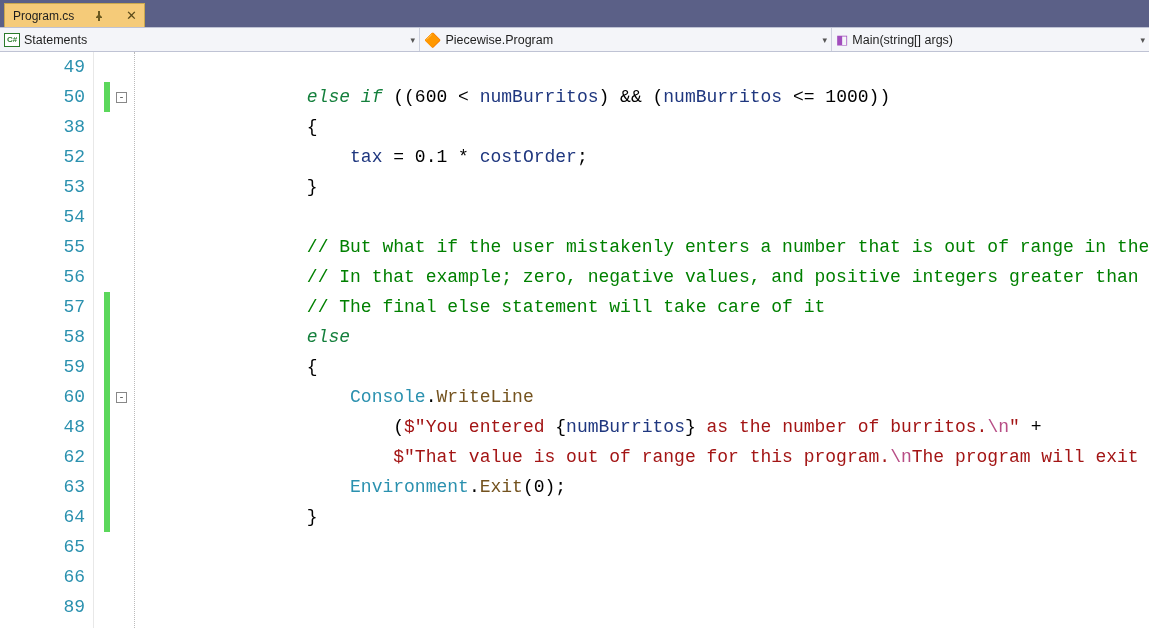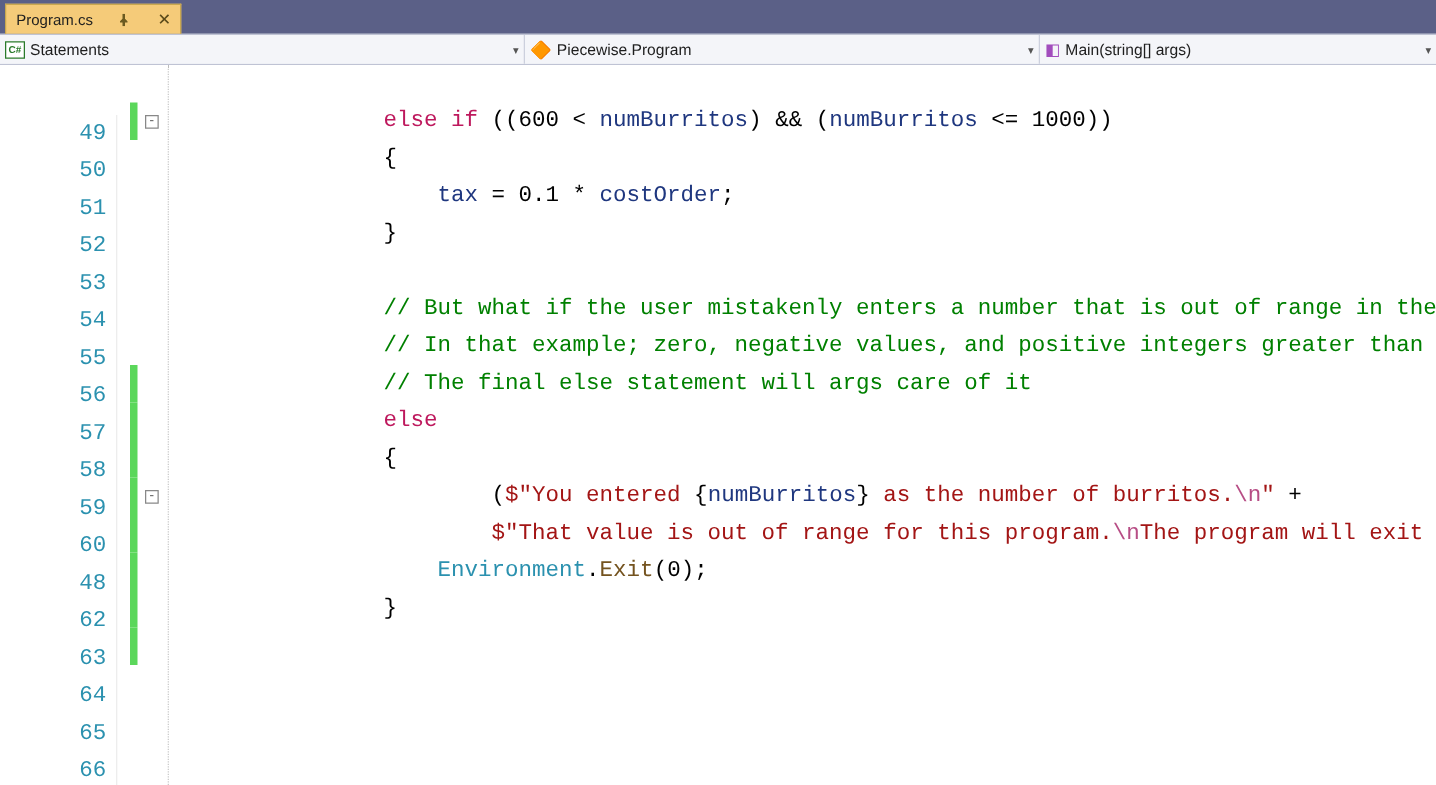--- a/index.html
+++ b/index.html
@@ -87,21 +87,20 @@
     font-size:18px;
   }
   .gutter {
     width:94px;
     background:#fff;
     border-right:1px solid #e8e8e8;
     text-align:right;
     padding-right:8px;
     color:#2b91af;
     position:relative;
-    margin-top:40px;
   }
   .gutter .ln { height:30px; line-height:30px; }
   .margin {
     width:40px;
     background:#fff;
     position:relative;
   }
   .margin .row {
     height:30px;
     position:relative;
@@ -139,21 +138,21 @@
   
   .codearea::before {
     content:"";
     position:absolute;
     left:0; top:0;
     width:1px; height:100%;
     border-left:1px dotted #bbb;
   }
   
   .c-comment { color:#008000; }
-  .c-keyword { color:#be185d; }
+  .c-keyword { color:#15803d;font-style:italic; }
   .c-ident   { color:#1f377f; }
   .c-number  { color:#000000; }
   .c-punct   { color:#000000; }
   .c-type    { color:#2b91af; }
   .c-method  { color:#74531f; }
   .c-string  { color:#a31515; }
   .c-escape  { color:#b74d85; }
   .c-plain   { color:#000000; }
 </style>
 </head>
@@ -186,21 +185,21 @@
     <span class="icon-method">◧</span>
     <span>Main(string[] args)</span>
     <span class="caret">▾</span>
   </div>
 </div>
 
 <div class="editor">
   <div class="gutter" id="gutter">
       <div class="ln">49</div>
       <div class="ln">50</div>
-      <div class="ln">51</div>
+      <div class="ln">38</div>
       <div class="ln">52</div>
       <div class="ln">53</div>
       <div class="ln">54</div>
       <div class="ln">55</div>
       <div class="ln">56</div>
       <div class="ln">57</div>
       <div class="ln">58</div>
       <div class="ln">59</div>
       <div class="ln">60</div>
       <div class="ln">48</div>
@@ -254,22 +253,23 @@
     </div>
   <div class="codearea" id="codearea">
       <div class="codeline"><span>                </span></div>
       <div class="codeline"><span>                </span><span class="c-keyword">else if</span><span class="c-punct"> ((</span><span class="c-number">600</span><span class="c-punct"> &lt; </span><span class="c-ident">numBurritos</span><span class="c-punct">) &amp;&amp; (</span><span class="c-ident">numBurritos</span><span class="c-punct"> &lt;= </span><span class="c-number">1000</span><span class="c-punct">))</span></div>
       <div class="codeline"><span>                </span><span class="c-punct">{</span></div>
       <div class="codeline"><span>                    </span><span class="c-ident">tax</span><span class="c-punct"> = </span><span class="c-number">0.1</span><span class="c-punct"> * </span><span class="c-ident">costOrder</span><span class="c-punct">;</span></div>
       <div class="codeline"><span>                </span><span class="c-punct">}</span></div>
       <div class="codeline"><span></span><span class="c-plain"></span></div>
       <div class="codeline"><span>                </span><span class="c-comment">// But what if the user mistakenly enters a number that is out of range in the Piecewise Function?</span></div>
       <div class="codeline"><span>                </span><span class="c-comment">// In that example; zero, negative values, and positive integers greater than 1000 are out of range</span></div>
-      <div class="codeline"><span>                </span><span class="c-comment">// The final else statement will args care of it</span></div>
+      <div class="codeline"><span>                </span><span class="c-comment">// The final else statement will take care of it</span></div>
       <div class="codeline"><span>                </span><span class="c-keyword">else</span></div>
       <div class="codeline"><span>                </span><span class="c-punct">{</span></div>
+      <div class="codeline"><span>                    </span><span class="c-type">Console</span><span class="c-punct">.</span><span class="c-method">WriteLine</span></div>
       <div class="codeline"><span>                        </span><span class="c-punct">(</span><span class="c-string">$"You entered </span><span class="c-punct">{</span><span class="c-ident">numBurritos</span><span class="c-punct">}</span><span class="c-string"> as the number of burritos.</span><span class="c-escape">\n</span><span class="c-string">"</span><span class="c-punct"> +</span></div>
       <div class="codeline"><span>                        </span><span class="c-string">$"That value is out of range for this program.</span><span class="c-escape">\n</span><span class="c-string">The program will exit now."</span></div>
       <div class="codeline"><span>                    </span><span class="c-type">Environment</span><span class="c-punct">.</span><span class="c-method">Exit</span><span class="c-punct">(</span><span class="c-number">0</span><span class="c-punct">);</span></div>
       <div class="codeline"><span>                </span><span class="c-punct">}</span></div>
       <div class="codeline"><span></span><span class="c-plain"></span></div>
     </div>
 </div>
 
 </body></html>

